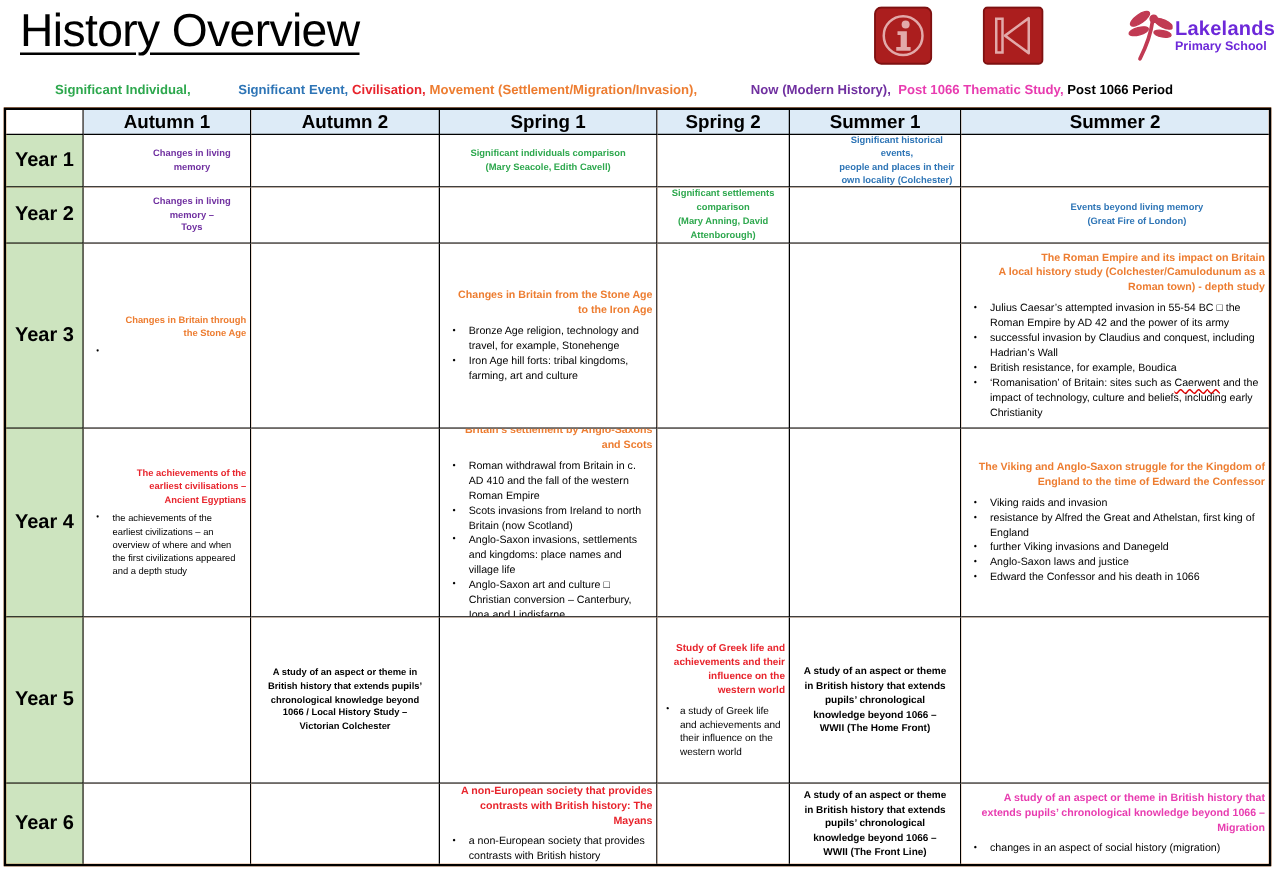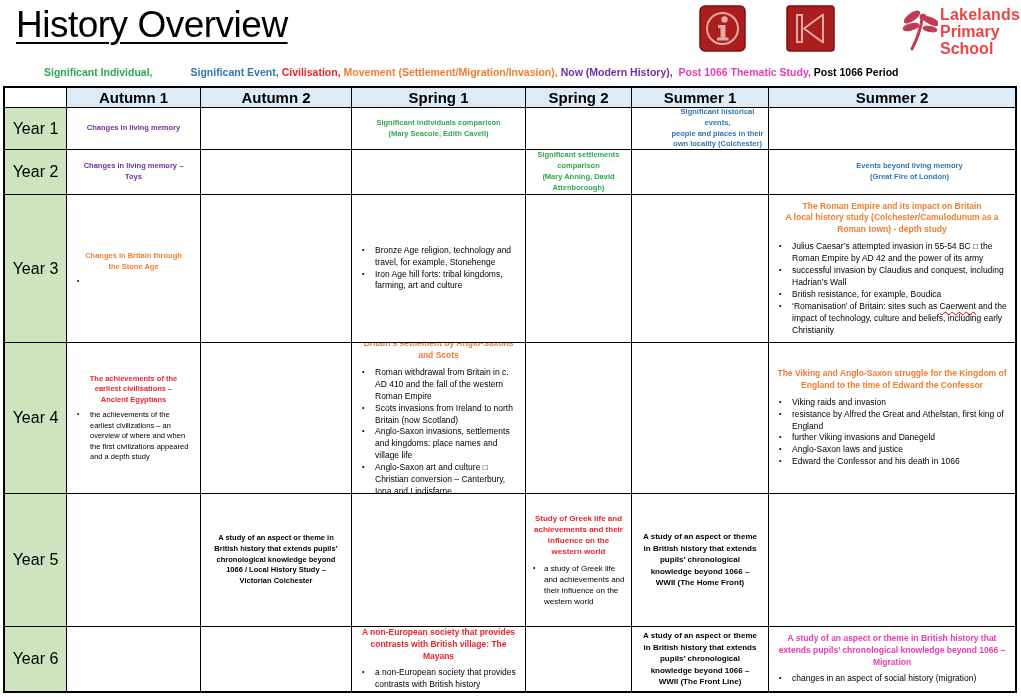--- a/index.html
+++ b/index.html
@@ -14,56 +14,56 @@
     text-decoration-thickness:2px;text-underline-offset:5px;white-space:nowrap;
   }
   .legend{position:absolute;left:44px;top:66px;font-size:10.5px;font-weight:bold;white-space:nowrap;}
   .legend span{margin-right:3px;}
   .action-btn{position:absolute;top:5px;width:47px;height:47px;padding:0;border:none;background:transparent;cursor:pointer;}
   .action-btn svg{display:block;}
   #btn-info{left:699px;}
   #btn-back{left:786px;}
   .logo{position:absolute;right:3px;top:7px;display:flex;align-items:center;width:116px;}
   .logo-fly{flex:none;margin-right:2px;}
-  .logo-text{color:#ef4444;line-height:1.05;}
+  .logo-text{color:#6d28d9;line-height:1.05;}
   .logo-name{font-size:16px;font-weight:bold;letter-spacing:0.2px;}
-  .logo-sub{font-size:16px;font-weight:bold;}
+  .logo-sub{font-size:10px;font-weight:bold;}
   
   .green{color:#2EA84E;}
   .blue{color:#2E75B6;padding-left:35px;}
   .red{color:#E8252D;}
   .orange{color:#ED7D31;}
-  .purple{color:#7030A0;}
+  .purple{color:#7030A0;margin-left:40px;}
   .pink{color:#E83CB0;}
   .black{color:#000;}
   
   .grid{
     position:absolute;left:3px;top:86px;width:1010px;height:603px;
     display:grid;box-sizing:content-box;
     grid-template-columns:62px 134px 151px 174px 106px 137px 246px;
     grid-template-rows:20px 42px 45px 148px 151px 133px 64px;
     border:2px solid #000;background:#f97316;
   }
   .cell{
     background:#fff;border-right:1.5px solid #000;border-bottom:1.5px solid #000;
     overflow:hidden;box-sizing:border-box;
   }
   .grid > div:nth-child(7n){border-right:none;}
   .grid > div:nth-child(n+43){border-bottom:none;}
   .chead{background:#DDEBF7;display:flex;align-items:center;justify-content:center;
     font-weight:bold;font-size:15px;}
   .corner{background:#fff;}
   .ylabel{background:#CDE4BF;display:flex;align-items:center;justify-content:center;
-    font-weight:normal;font-size:16px;}
+    font-weight:bold;font-size:16px;}
   .cc{display:flex;flex-direction:column;justify-content:center;padding:3px 3px;}
   .note{font-weight:bold;text-align:center;line-height:1.45;}
   .fs7{font-size:7.5px;}
   .fs8{font-size:8px;}
   .fs85{font-size:8.5px;}
-  .hd{font-weight:bold;text-align:center;line-height:1.4;margin-bottom:5px;}
+  .hd{font-weight:bold;text-align:right;line-height:1.4;margin-bottom:5px;}
   .bullets{line-height:1.4;}
   .bullet{display:flex;}
   .bullet .m{flex:none;width:20px;padding-left:7px;box-sizing:border-box;font-size:0.85em;}
   .bullet .t{flex:1;padding-right:2px;}
   .narrow .bullet .m{width:15px;padding-left:4px;}
   .sq{text-decoration:underline wavy #E00000;text-decoration-thickness:1px;text-underline-offset:2px;margin-top:28px;}
 </style>
 </head>
 <body>
 
@@ -170,20 +170,24 @@
       <div>the Stone Age</div>
     </div>
     <div class="bullets">
       <div class="bullet">
           <span class="m">•</span>
         </div>
     </div>
   </div>
   <div class="cell"></div>
   <div class="cell cc fs85">
+    <div class="hd orange">
+      <div>Changes in Britain from the Stone Age</div>
+      <div>to the Iron Age</div>
+    </div>
     <div class="bullets">
       <div class="bullet">
           <span class="m">•</span>
           <span class="t">Bronze Age religion, technology and travel, for example, Stonehenge</span>
         </div>
       <div class="bullet">
           <span class="m">•</span>
           <span class="t">Iron Age hill forts: tribal kingdoms, farming, art and culture</span>
         </div>
     </div>
@@ -322,21 +326,21 @@
     </div>
   </div>
   <div class="cell"></div>
 
   <div class="cell ylabel">Year 6</div>
   <div class="cell"></div>
   <div class="cell"></div>
   <div class="cell cc fs85">
     <div class="hd red">
       <div>A non-European society that provides</div>
-      <div>contrasts with British village: The Mayans</div>
+      <div>contrasts with British history: The Mayans</div>
     </div>
     <div class="bullets">
       <div class="bullet">
           <span class="m">•</span>
           <span class="t">a non-European society that provides contrasts with British history</span>
         </div>
     </div>
   </div>
   <div class="cell"></div>
   <div class="cell cc">

